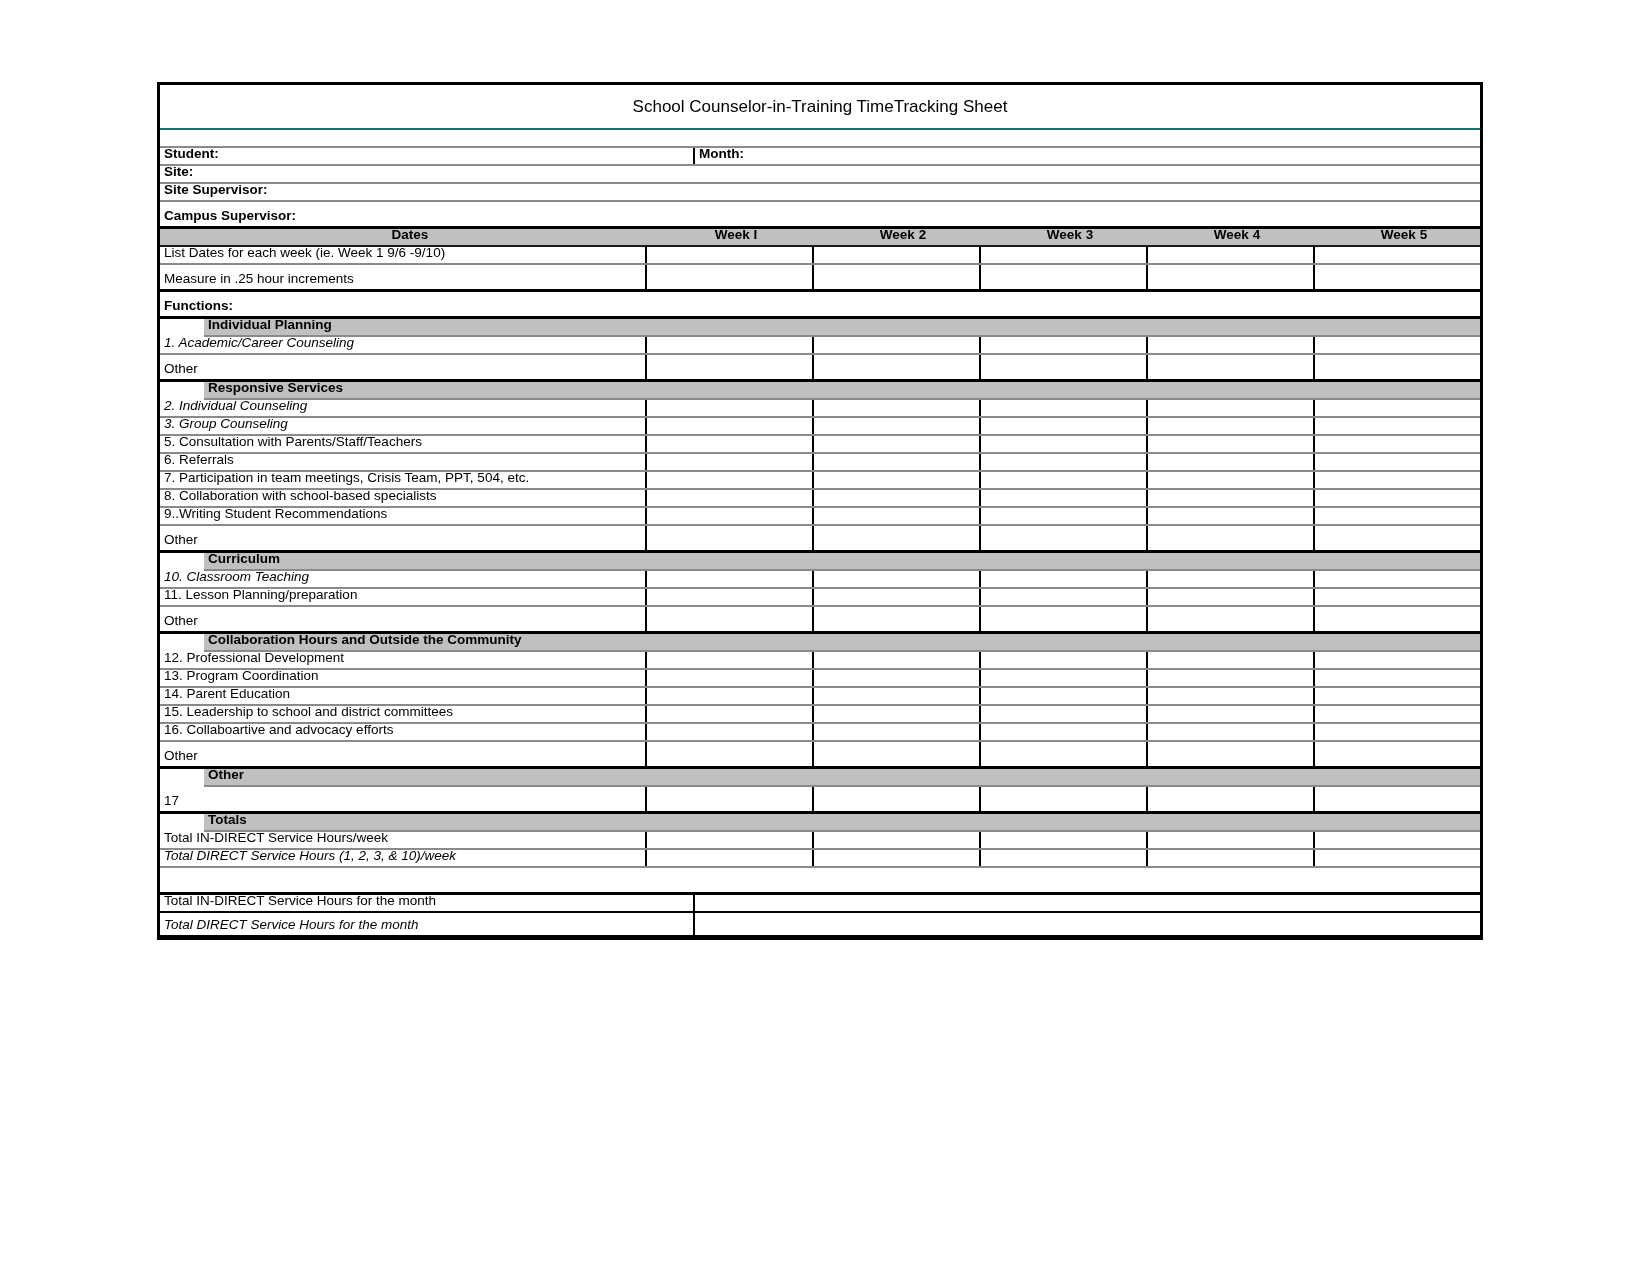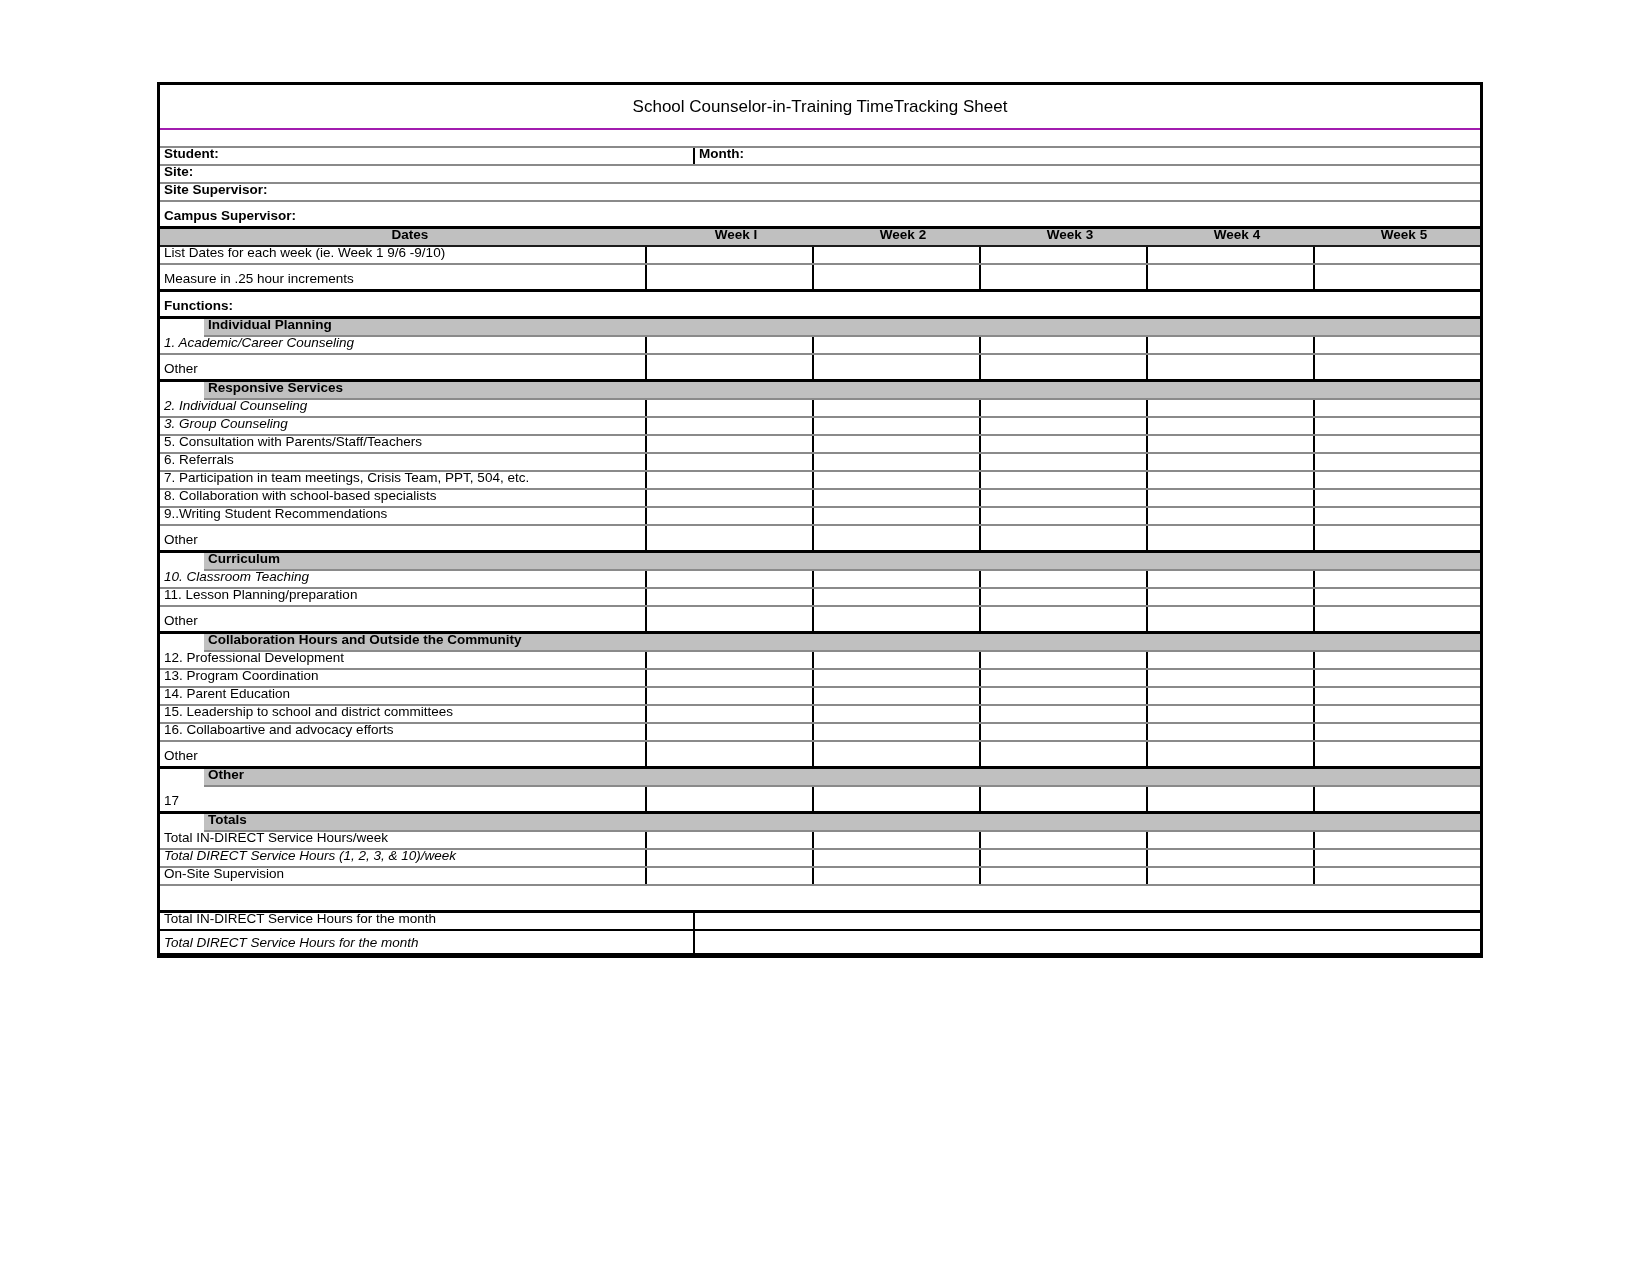--- a/index.html
+++ b/index.html
@@ -11,21 +11,21 @@
   .sheet{
     position:absolute;left:157px;top:82px;width:1326px;
     border:3px solid #000;background:#fff;box-sizing:border-box;
   }
   .row{
     display:flex;height:18px;box-sizing:border-box;
     border-bottom:2px solid var(--grid,#8a8a8a);
   }
   .row.thick{height:27px;border-bottom:3px solid #000;}
   .row.last{height:24px;border-bottom:none;}
-  .row.title-row{height:45px;border-bottom:2px solid #a21caf;}
+  .row.title-row{height:45px;border-bottom:2px solid #0f766e;}
   .row.header-row{
     background:var(--header-bg,#c0c0c0);
     border-bottom:2px solid #1c1c1c;
   }
   .row.section-row{background:var(--section-bg,#c0c0c0);margin-left:44px;}
   .row.month-row{border-bottom:2px solid #000;}
   .cell{
     display:flex;align-items:flex-end;
     padding:0 2px 4px 4px;box-sizing:border-box;
     font-size:13.5px;line-height:1;
@@ -281,28 +281,20 @@
         <div class="cell week-col"></div>
       </div>
       <div class="row">
         <div class="cell label-col italic">Total DIRECT Service Hours (1, 2, 3, &amp; 10)/week</div>
         <div class="cell week-col"></div>
         <div class="cell week-col"></div>
         <div class="cell week-col"></div>
         <div class="cell week-col"></div>
         <div class="cell week-col"></div>
       </div>
-      <div class="row">
-        <div class="cell label-col">On-Site Supervision</div>
-        <div class="cell week-col"></div>
-        <div class="cell week-col"></div>
-        <div class="cell week-col"></div>
-        <div class="cell week-col"></div>
-        <div class="cell week-col"></div>
-      </div>
       <div class="row thick">
         <div class="cell full-col"></div>
       </div>
       <div class="row month-row">
         <div class="cell label-col">Total IN-DIRECT Service Hours for the month</div>
         <div class="cell rest-col"></div>
       </div>
       <div class="row month-row last">
         <div class="cell label-col italic">Total DIRECT Service Hours for the month</div>
         <div class="cell rest-col"></div>

